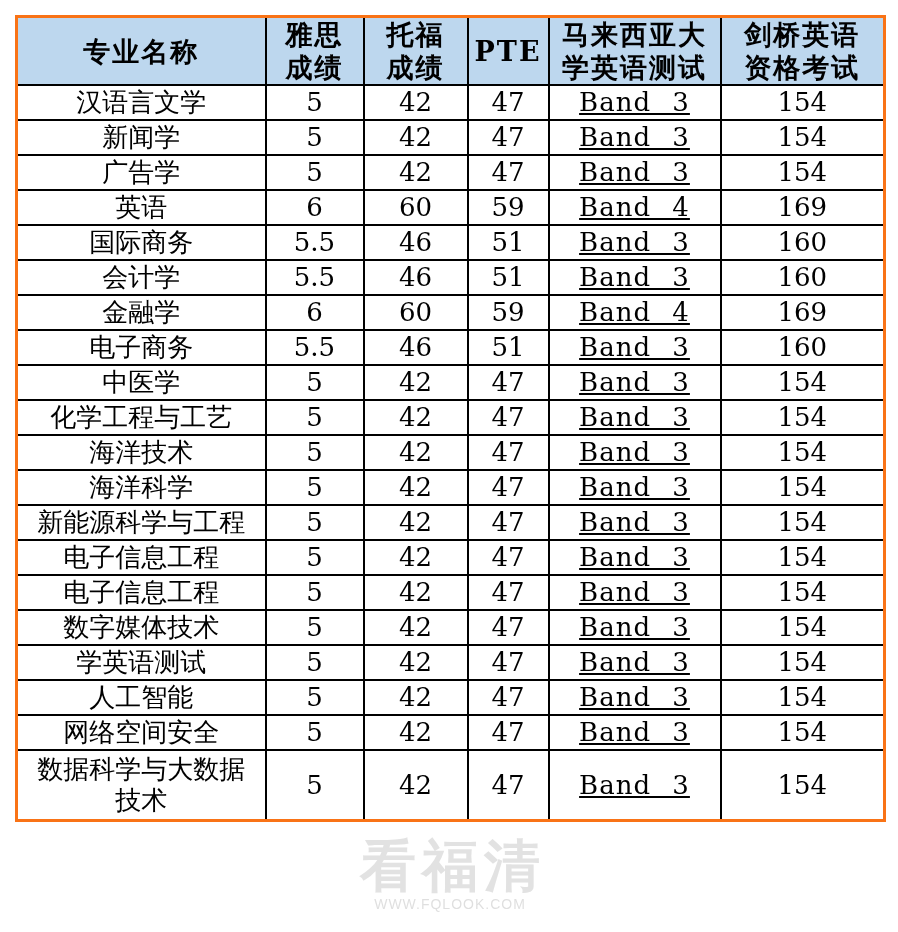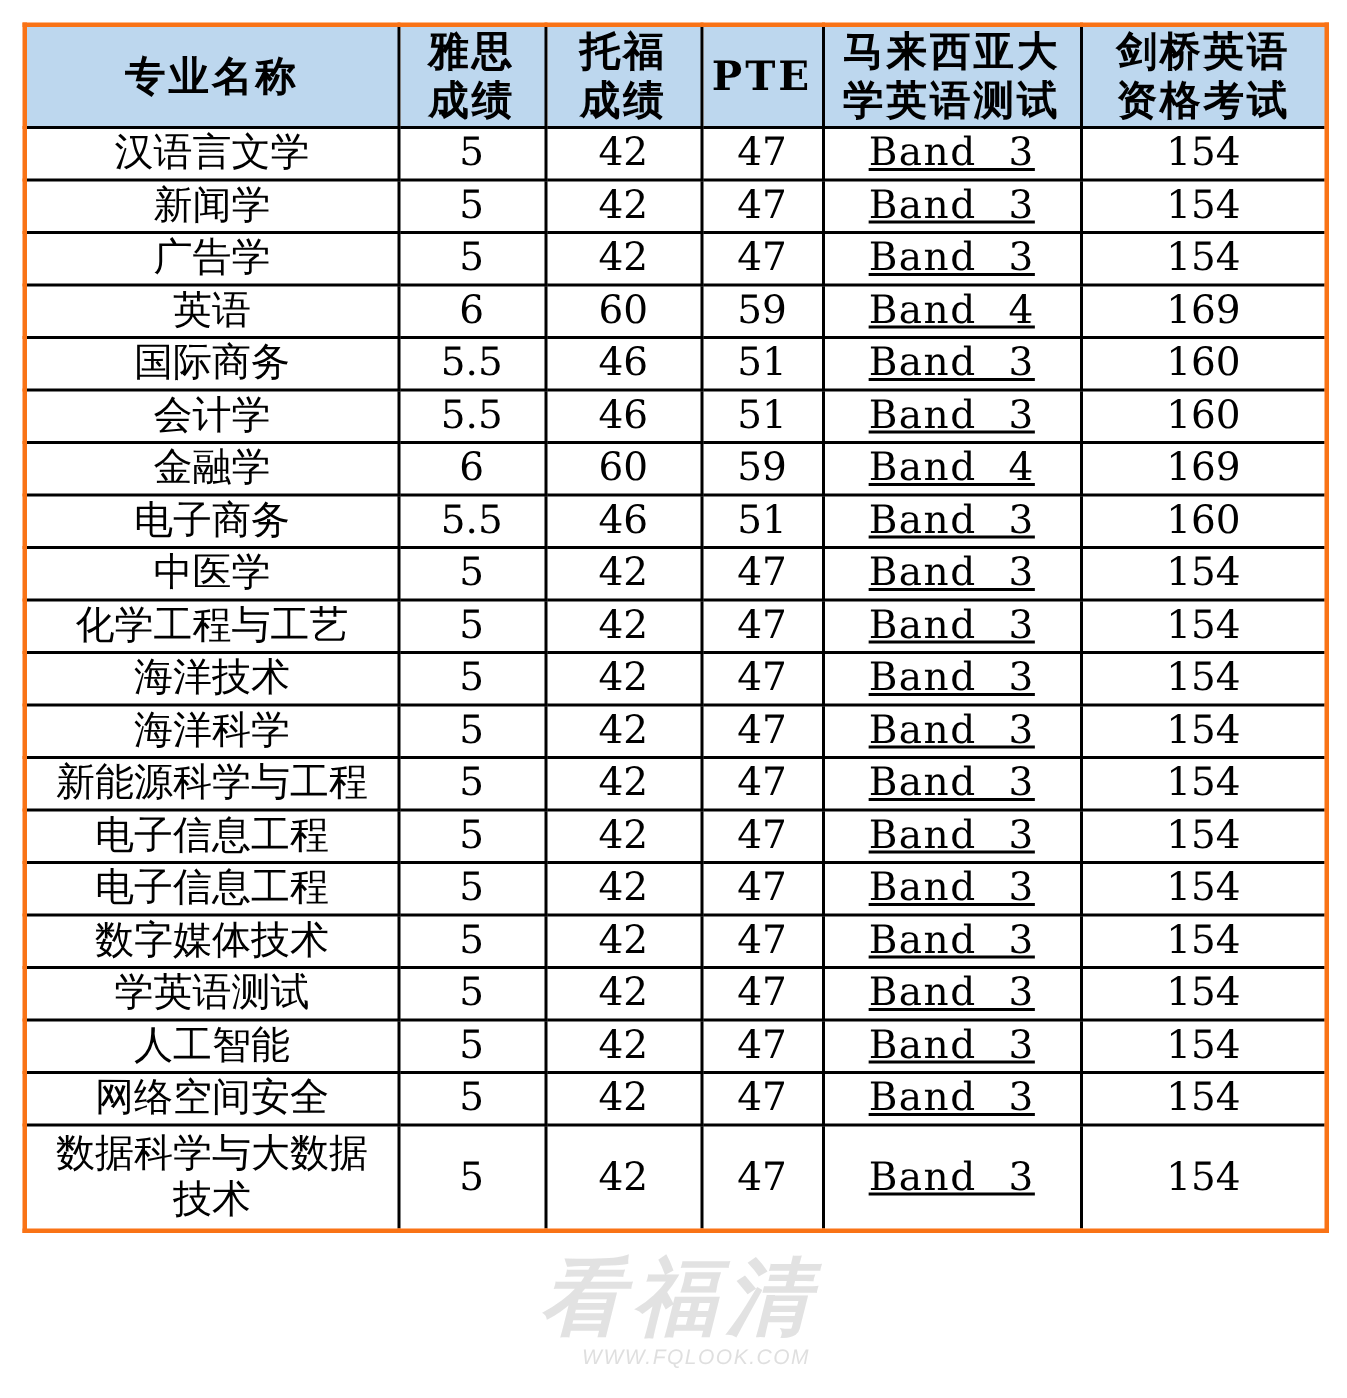--- a/index.html
+++ b/index.html
@@ -62,24 +62,23 @@
   col.c-toefl { width: 104px; }
   col.c-pte   { width: 81px; }
   col.c-muet  { width: 172px; }
   col.c-camb  { width: 164px; }
 
   .watermark {
     position: absolute;
     left: 360px;
     top: 836px;
     width: 180px;
-    text-align: right;
+    text-align: center;
     pointer-events: none;
     z-index: 5;
-    font-style: italic;
   }
   .wm-logo {
     font-size: 56px;
     font-weight: 700;
     letter-spacing: 6px;
     color: rgba(160, 160, 160, 0.30);
     line-height: 58px;
     white-space: nowrap;
   }
   .wm-url {

